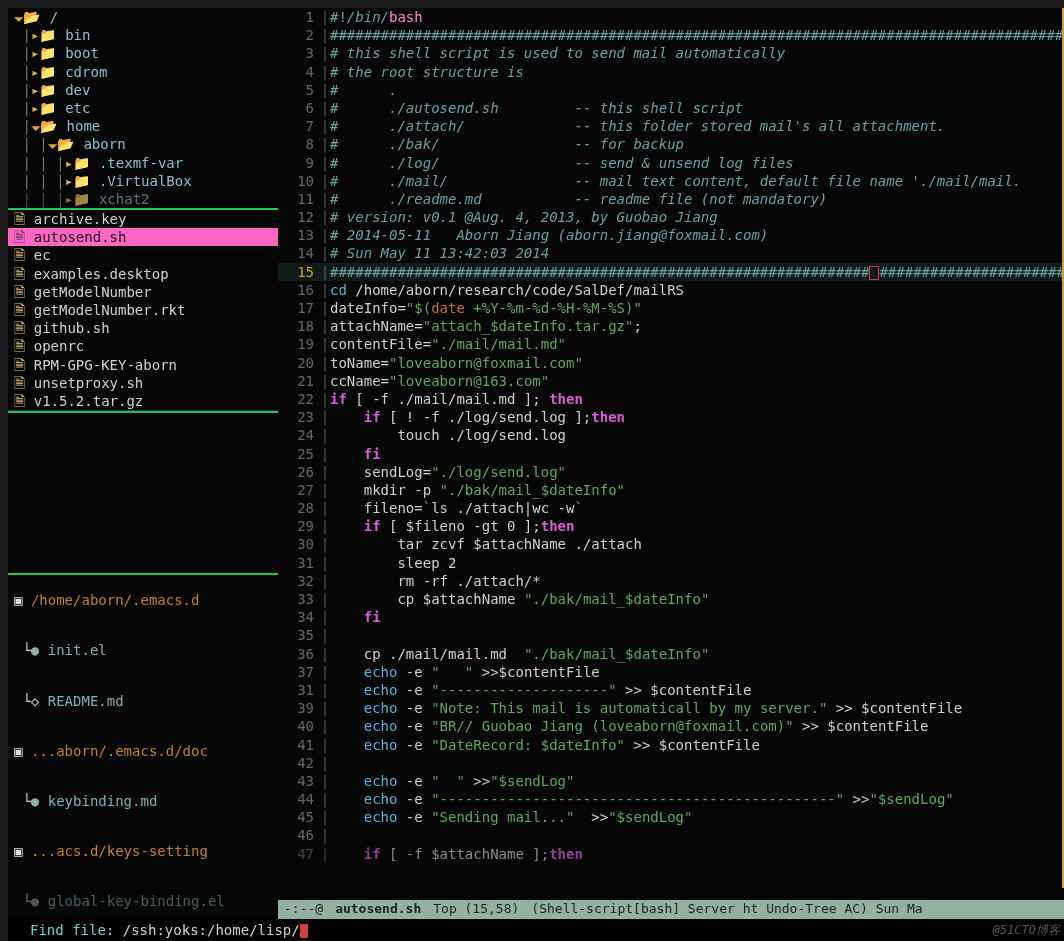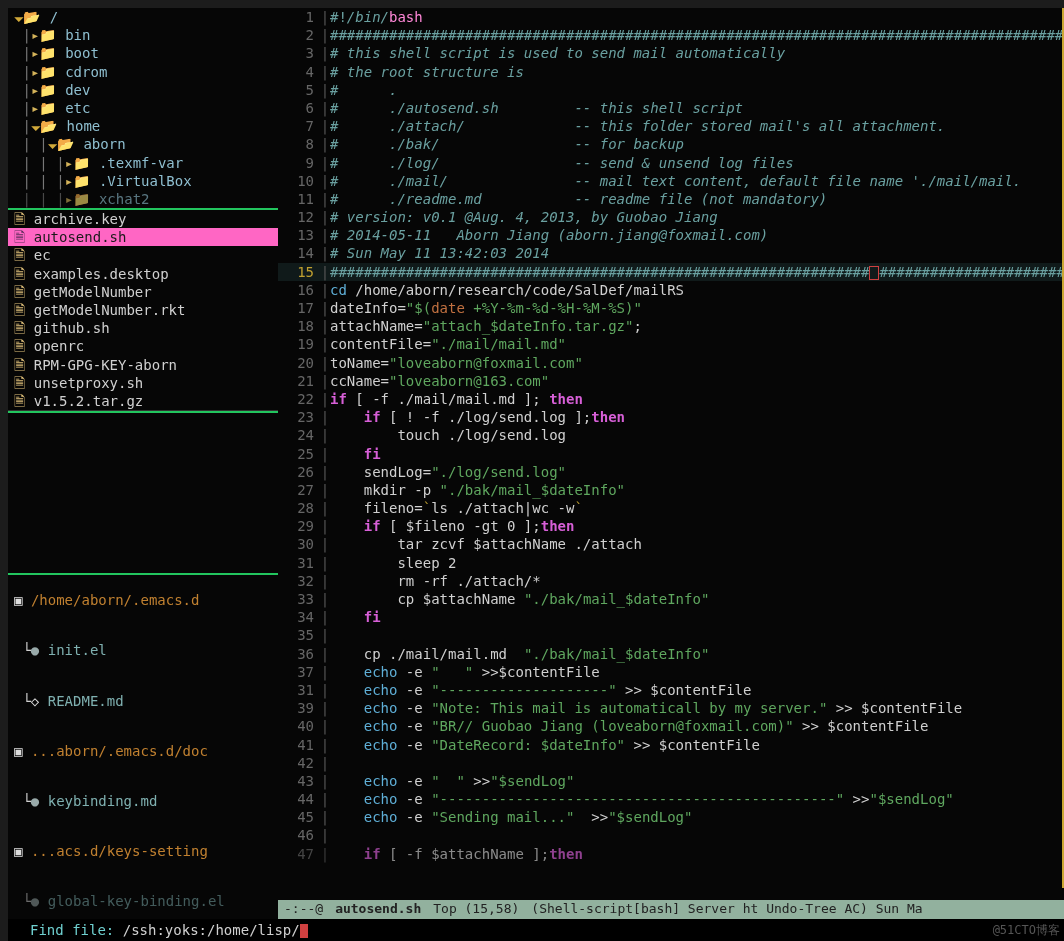--- a/index.html
+++ b/index.html
@@ -47,21 +47,21 @@
 .hl-line  { background:#101a1a; }
 .right-modeline { background:#92b19e; color:#222; padding:1px 6px; white-space:nowrap; overflow:hidden; font-size:13px; display:flex; gap:12px; }
 .minibuffer { padding:2px 22px; background:#000; color:#d0d0d0; }
 .minibuffer .prompt { color:#6fd0d0; }
 .cursor-box { display:inline-block; width:8px; height:14px; background:#d04040; vertical-align:text-bottom; }
 .hist-line { padding:16px 6px; white-space:pre; }
 .hist-dir { color:#c08030; }
 .hist-file { color:#7fb0b0; }
 .hist-icon { color:#9aa; }
 .hist-iconw { color:#ddd; }
-.watermark { position:absolute; right:4px; bottom:2px; color:#555; font-size:12px; }
+.watermark { position:absolute; right:4px; bottom:2px; color:#555; font-size:12px;font-style:italic; }
 .yellow-bar { position:absolute; right:0; width:2px; background:#caa733; }
 .red-box { display:inline-block; width:10px; height:14px; border:1px solid #cc4040; vertical-align:middle; }
 </style>
 </head>
 <body>
 
 <div class="frame">
 <div class="main-row">
 
   <div class="left-col">

